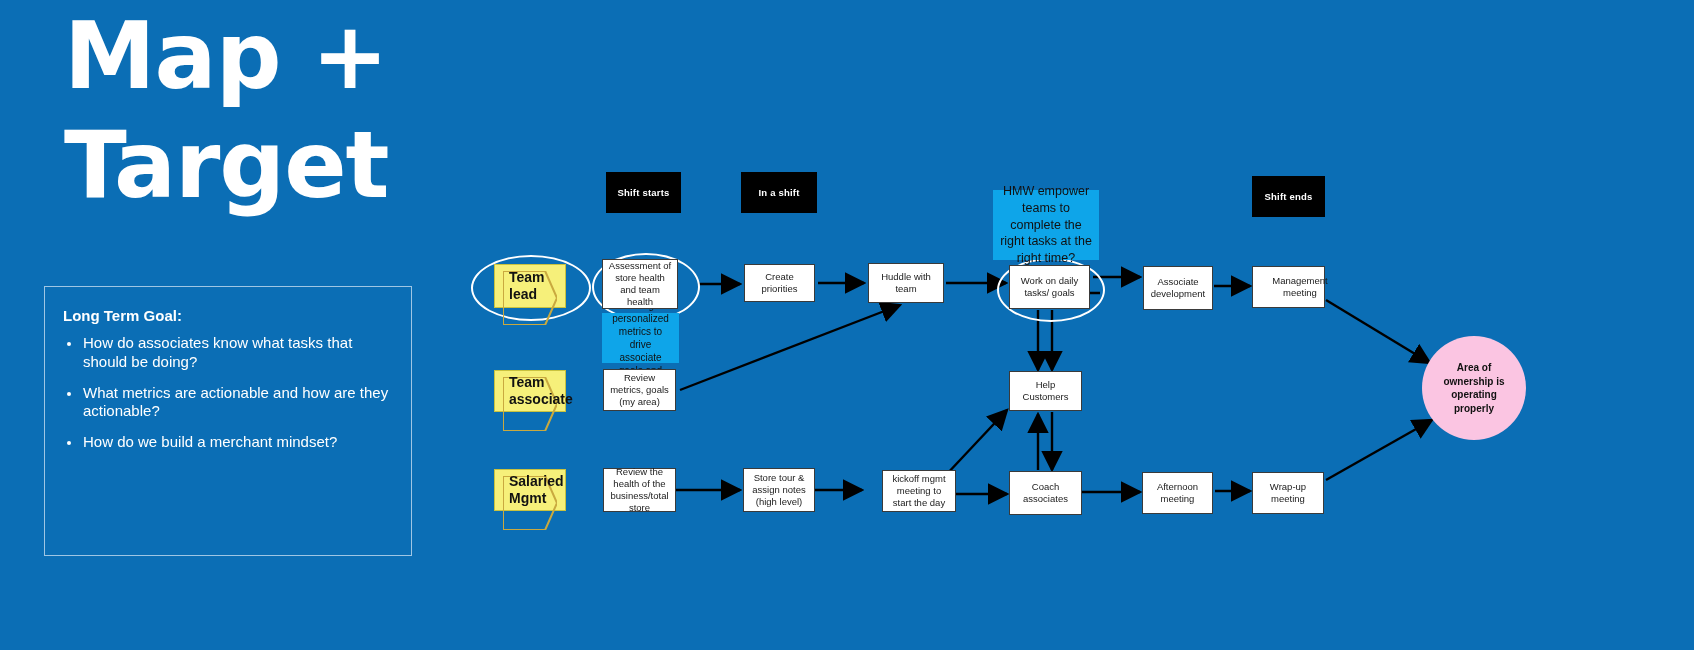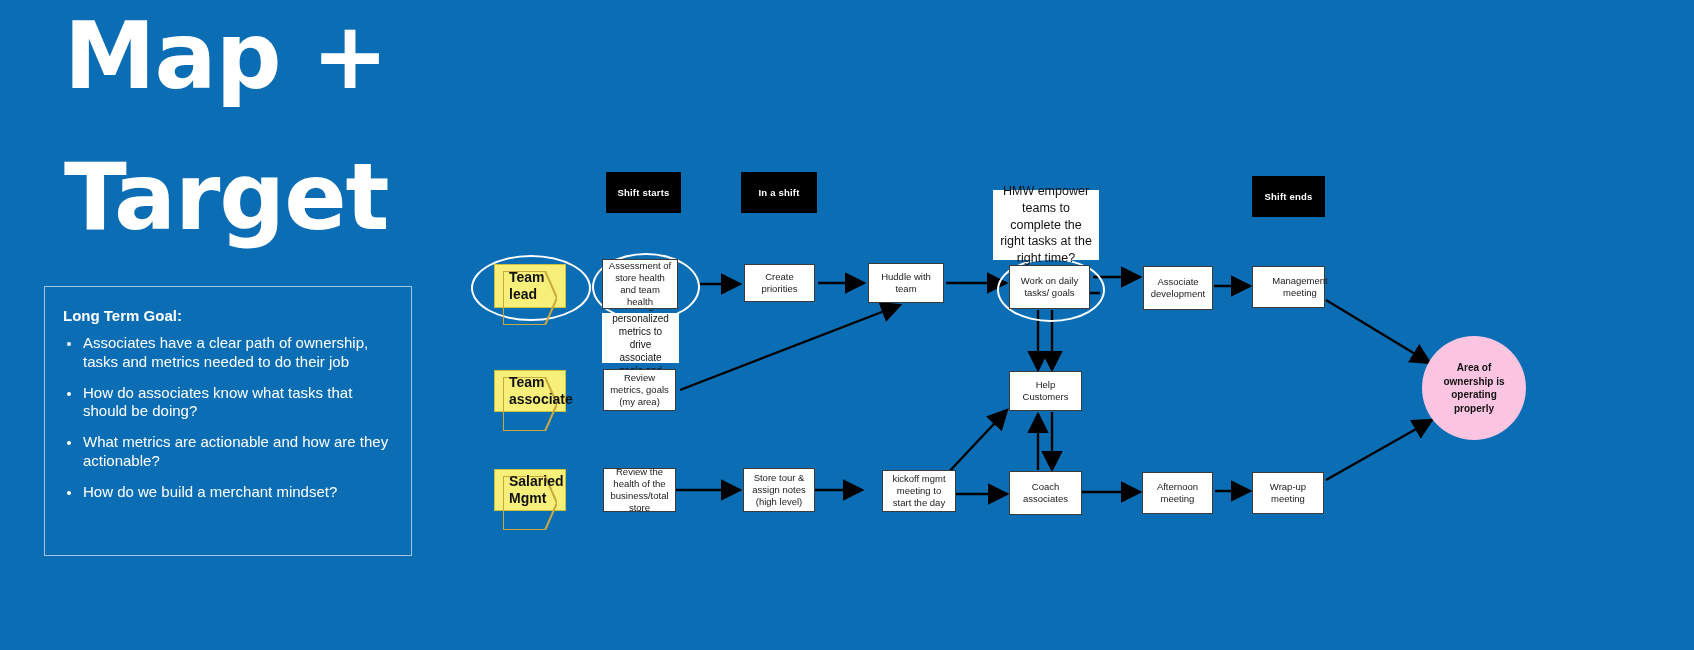--- a/index.html
+++ b/index.html
@@ -15,21 +15,21 @@
   
   .title{
     position:absolute;left:64px;top:3px;width:420px;
     color:#ffffff;
     font-family:"DejaVu Sans", sans-serif;
     font-weight:700;
     font-size:92px;
     line-height:1.18;
     letter-spacing:-1px;
   }
-  .title .line2{display:block;margin-top:32px;}
+  .title .line2{display:block;}
 
   .info-card{
     position:absolute;left:44px;top:286px;width:368px;height:270px;
     border:1px solid #9fc6e4;
     box-sizing:border-box;
   }
   .info-inner{padding:20px 22px 0 18px;}
   .info-head{
     color:#ffffff;font-weight:700;font-size:15px;
     margin:0 0 10px 0;
@@ -66,21 +66,21 @@
   
   .proc{
     background:#ffffff;color:#1a1a1a;
     border:1px solid #3a3a3a;
     font-size:9.5px;line-height:1.28;
     padding:3px 5px;
   }
 
   
   .hmw{
-    background:#ffffff;color:#111111;
+    background:#0ea5e9;color:#111111;
     font-size:10px;line-height:1.3;
     padding:4px 6px;
   }
   .hmw.big{font-size:12.5px;line-height:1.35;}
 
   
   .role{
     background:#f6f07a;border:1px solid #c9c23f;
     color:#111111;font-weight:700;font-size:14px;line-height:1.2;
     justify-content:flex-start;
@@ -112,23 +112,20 @@
 <div class="stage">
 
   <div class="title">
     <span>Map +</span>
     <span class="line2">Target</span>
   </div>
 
   <div class="info-card">
     <div class="info-inner">
       <div class="info-head">Long Term Goal:</div>
-      <ul class="bullets">
-        <li>Associates have a clear path of ownership, tasks and metrics needed to do their job</li>
-      </ul>
       <ul class="bullets">
         <li>How do associates know what tasks that should be doing?</li>
         <li>What metrics are actionable and how are they actionable?</li>
         <li>How do we build a merchant mindset?</li>
       </ul>
     </div>
   </div>
 
   <div class="diagram">
 

